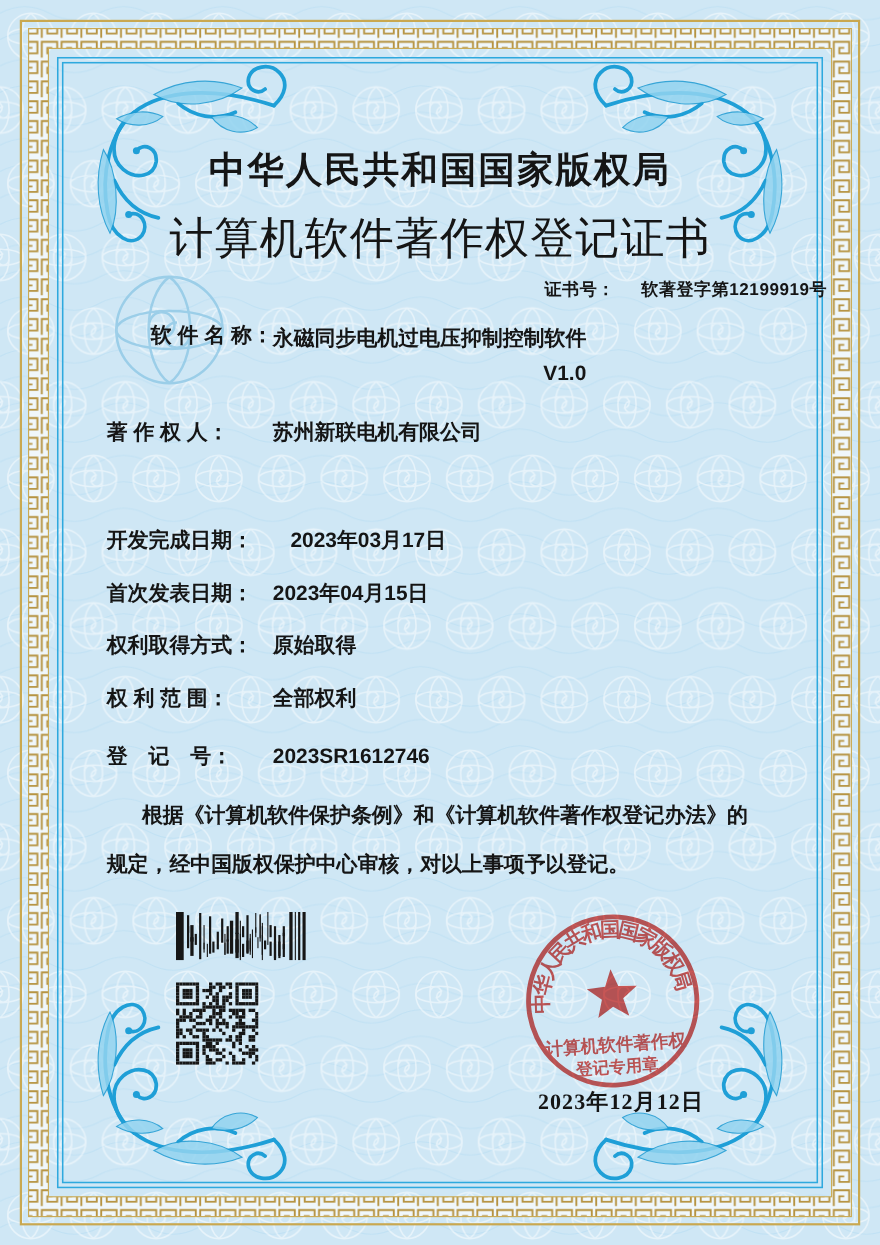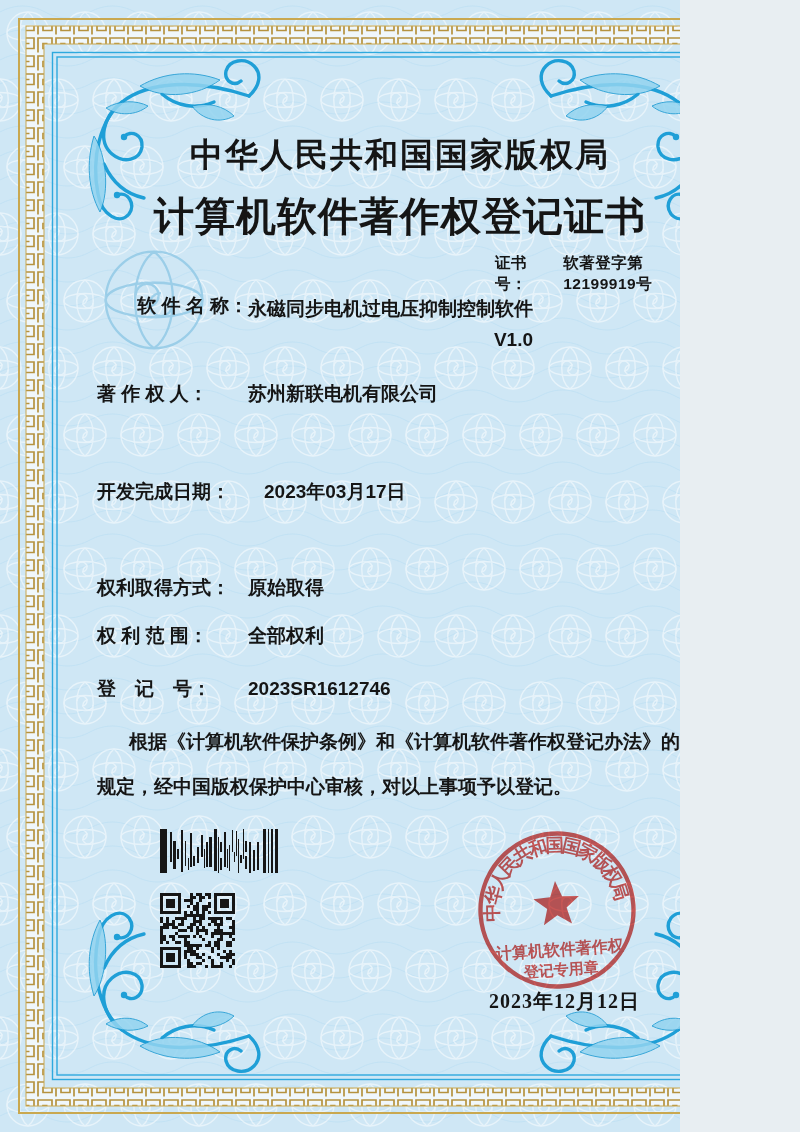--- a/index.html
+++ b/index.html
@@ -1,30 +1,30 @@
 <!DOCTYPE html>
 <html><head>
 <meta charset="utf-8">
 <style>
   html,body{margin:0;padding:0;background:#e8eef2;}
   .page{
-    position:relative;width:680px;height:1132px;overflow:hidden;
+    position:relative;width:800px;height:1132px;overflow:hidden;
     background:#3b82f6;color:#151515;
     font-family:"Liberation Sans",sans-serif;
   }
   .decor{position:absolute;left:0;top:0;z-index:0;}
   .layer{position:absolute;z-index:2;}
   .authority{
     top:138px;left:0;width:800px;text-align:center;
     font-family:"Liberation Serif",serif;font-weight:700;
     font-size:33px;letter-spacing:2px;line-height:1.05;
   }
   .cert-title{
     top:196px;left:0;width:800px;text-align:center;
-    font-family:"Liberation Serif",serif;font-weight:700;
+    font-family:"Liberation Serif",serif;font-weight:400;
     font-size:40px;letter-spacing:1px;line-height:1.05;
   }
   .certno{
     top:253px;left:495px;display:flex;gap:24px;
     font-size:15.5px;font-weight:700;letter-spacing:0.5px;
   }
   .row{left:97px;display:flex;align-items:flex-start;font-size:19px;font-weight:700;line-height:26px;}
   .row .lab{flex:0 0 151px;white-space:nowrap;}
   .row .val{white-space:nowrap;}
   .r-name{top:293px;text-align:right;}
@@ -133,20 +133,24 @@
   <div class="layer row r-owner">
     <span class="lab">著 作 权 人：</span>
     <span class="val">苏州新联电机有限公司</span>
   </div>
 
   <div class="layer row r-dev">
     <span class="lab">开发完成日期：</span>
     <span class="val">2023年03月17日</span>
   </div>
 
+  <div class="layer row r-pub">
+    <span class="lab">首次发表日期：</span>
+    <span class="val">2023年04月15日</span>
+  </div>
 
   <div class="layer row r-acq">
     <span class="lab">权利取得方式：</span>
     <span class="val">原始取得</span>
   </div>
 
   <div class="layer row r-scope">
     <span class="lab">权 利 范 围：</span>
     <span class="val">全部权利</span>
   </div>

